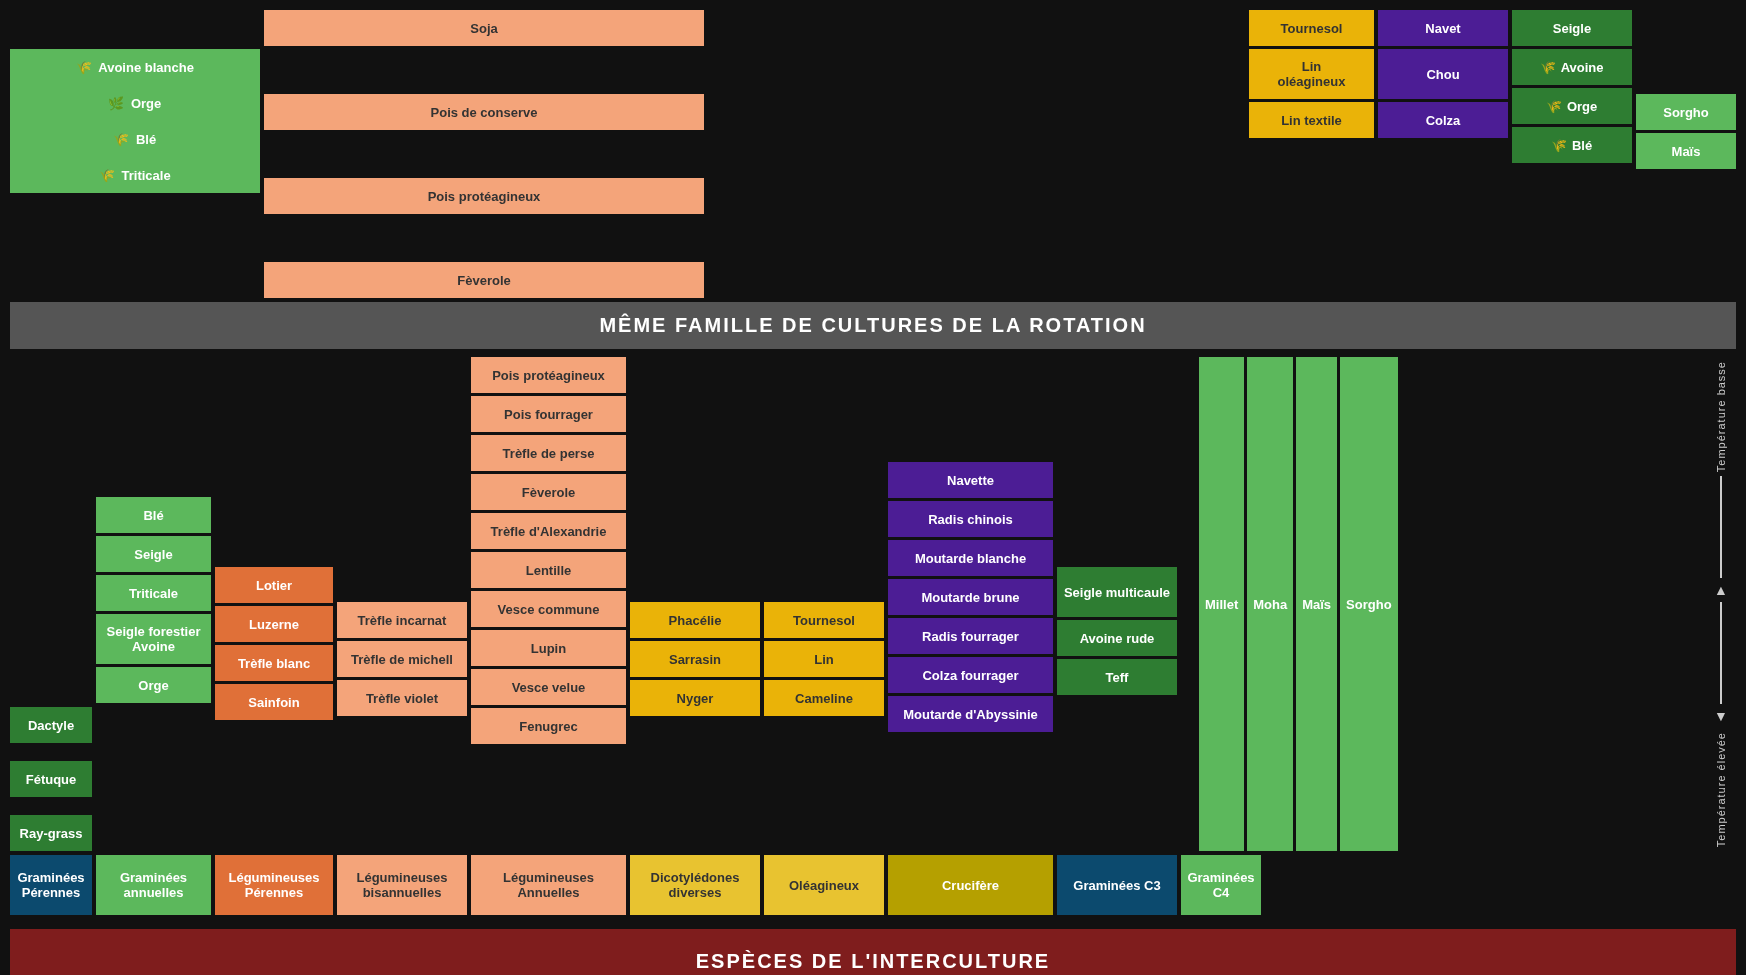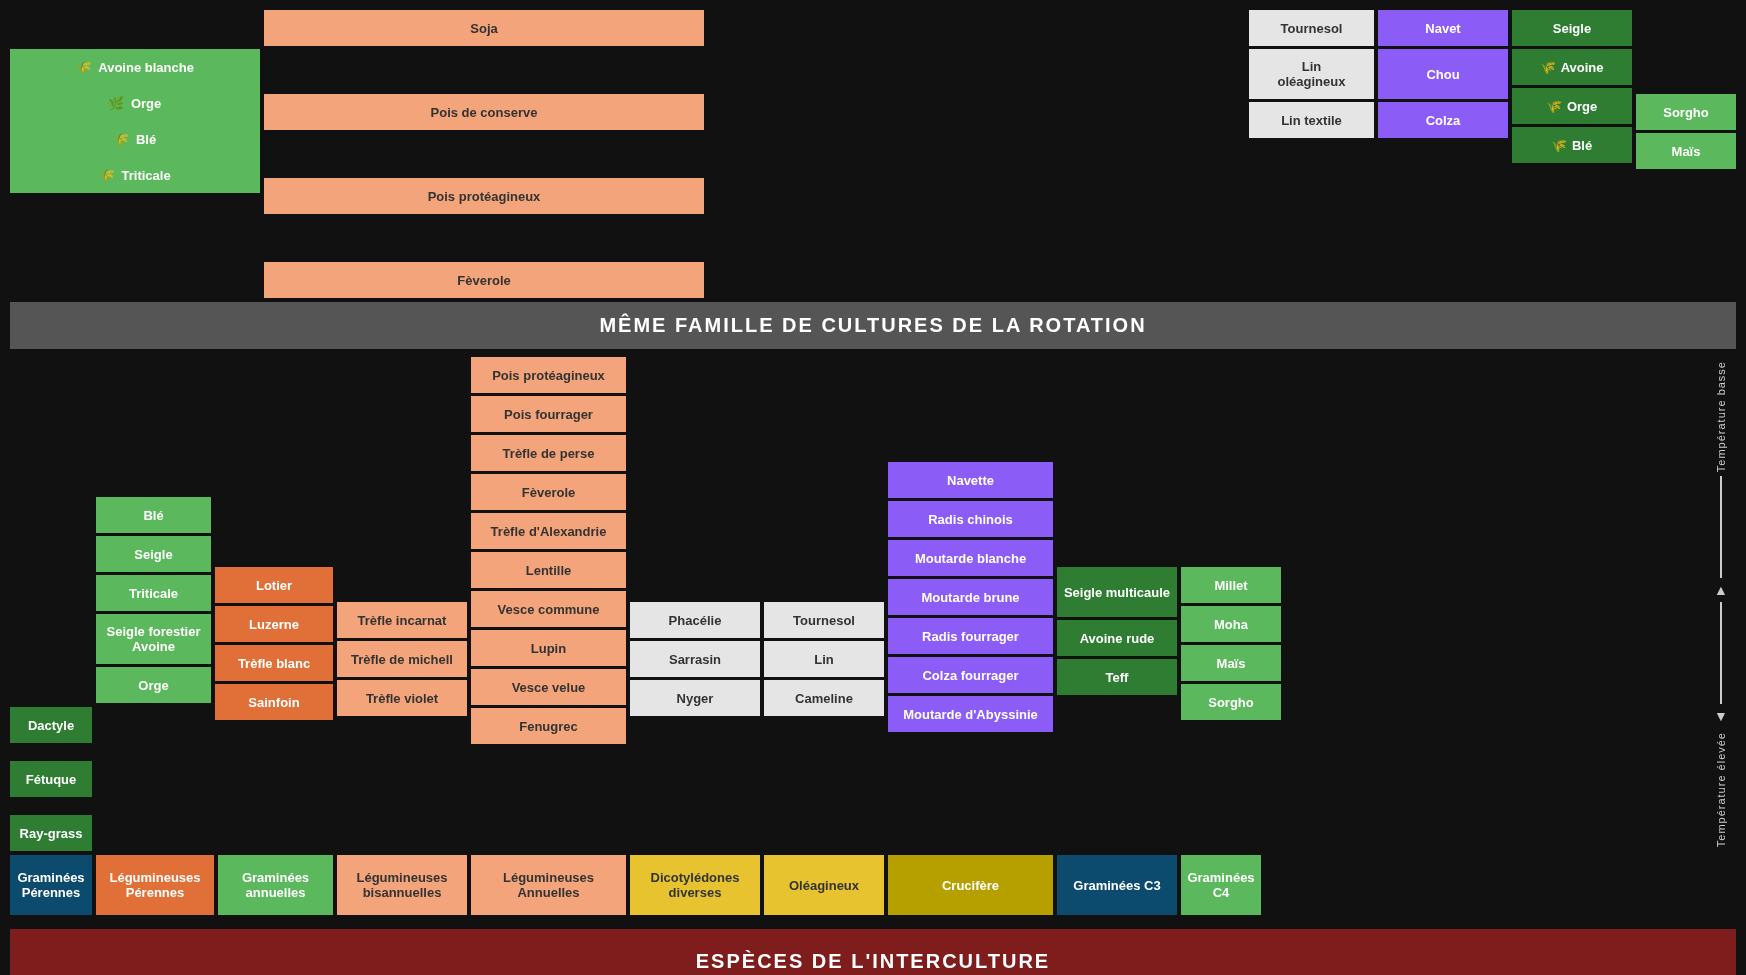--- a/index.html
+++ b/index.html
@@ -50,22 +50,22 @@
       text-align: center;
       font-size: 13px;
       font-weight: 600;
       padding: 4px 6px;
       min-height: 32px;
     }
     .cell-green { background: #5cb85c; color: #fff; }
     .cell-dark-green { background: #2e7d32; color: #fff; }
     .cell-orange { background: #e07038; color: #fff; }
     .cell-salmon { background: #f4a47a; color: #333; }
-    .cell-yellow { background: #e5e5e5; color: #333; }
-    .cell-olive { background: #8b5cf6; color: #fff; }
+    .cell-yellow { background: #eab308; color: #333; }
+    .cell-olive { background: #4c1d95; color: #fff; }
     .cell-footer-orange { background: #e07038; color: #fff; font-weight: bold; font-size: 13px; }
     .cell-footer-salmon { background: #f4a47a; color: #333; font-weight: bold; font-size: 13px; }
     .cell-footer-yellow { background: #e8c330; color: #333; font-weight: bold; font-size: 13px; }
     .cell-footer-olive { background: #b5a000; color: #fff; font-weight: bold; font-size: 13px; }
     .cell-footer-dark { background: #0c4a6e; color: #fff; font-weight: bold; font-size: 13px; }
     .cell-footer-lightgreen { background: #5cb85c; color: #fff; font-weight: bold; font-size: 13px; }
 
     
     .black-banner {
       background: #7f1d1d;
@@ -401,21 +401,21 @@
         <div style="height:32px;"></div>
         <div class="cell cell-dark-green h50" style="white-space:pre-line;"><span>Seigle multicaule</span></div>
         <div class="cell cell-dark-green h36">
             <span>Avoine rude</span>
           </div>
         <div class="cell cell-dark-green h36">
             <span>Teff</span>
           </div>
       </div>
 
-      <div style="display:flex;flex-direction:column;gap:3px;width:100px;">
+      <div style="display:flex;flex-direction:row;gap:3px;width:100px;">
         <div style="height:32px;"></div>
         <div style="height:32px;"></div>
         <div style="height:32px;"></div>
         <div style="height:32px;"></div>
         <div style="height:32px;"></div>
         <div style="height:32px;"></div>
         <div class="cell cell-green h36">
             <span>Millet</span>
           </div>
         <div class="cell cell-green h36">
@@ -443,25 +443,25 @@
         <span>Température élevée</span>
       </div>
     </div>
 
   </div>
 
   <div style="display:flex;gap:4px;margin-top:4px;">
     <div class="footer-cell cell-footer-dark" style="width:82px;">
         <span>Graminées Pérennes</span>
       </div>
+    <div class="footer-cell cell-footer-lightgreen" style="width:115px;">
+        <span>Graminées annuelles</span>
+      </div>
     <div class="footer-cell cell-footer-orange" style="width:118px;">
         <span>Légumineuses Pérennes</span>
-      </div>
-    <div class="footer-cell cell-footer-lightgreen" style="width:115px;">
-        <span>Graminées annuelles</span>
       </div>
     <div class="footer-cell cell-footer-salmon" style="width:130px;">
         <span>Légumineuses bisannuelles</span>
       </div>
     <div class="footer-cell cell-footer-salmon" style="width:155px;">
         <span>Légumineuses Annuelles</span>
       </div>
     <div class="footer-cell cell-footer-yellow" style="width:130px;">
         <span>Dicotylédones diverses</span>
       </div>

